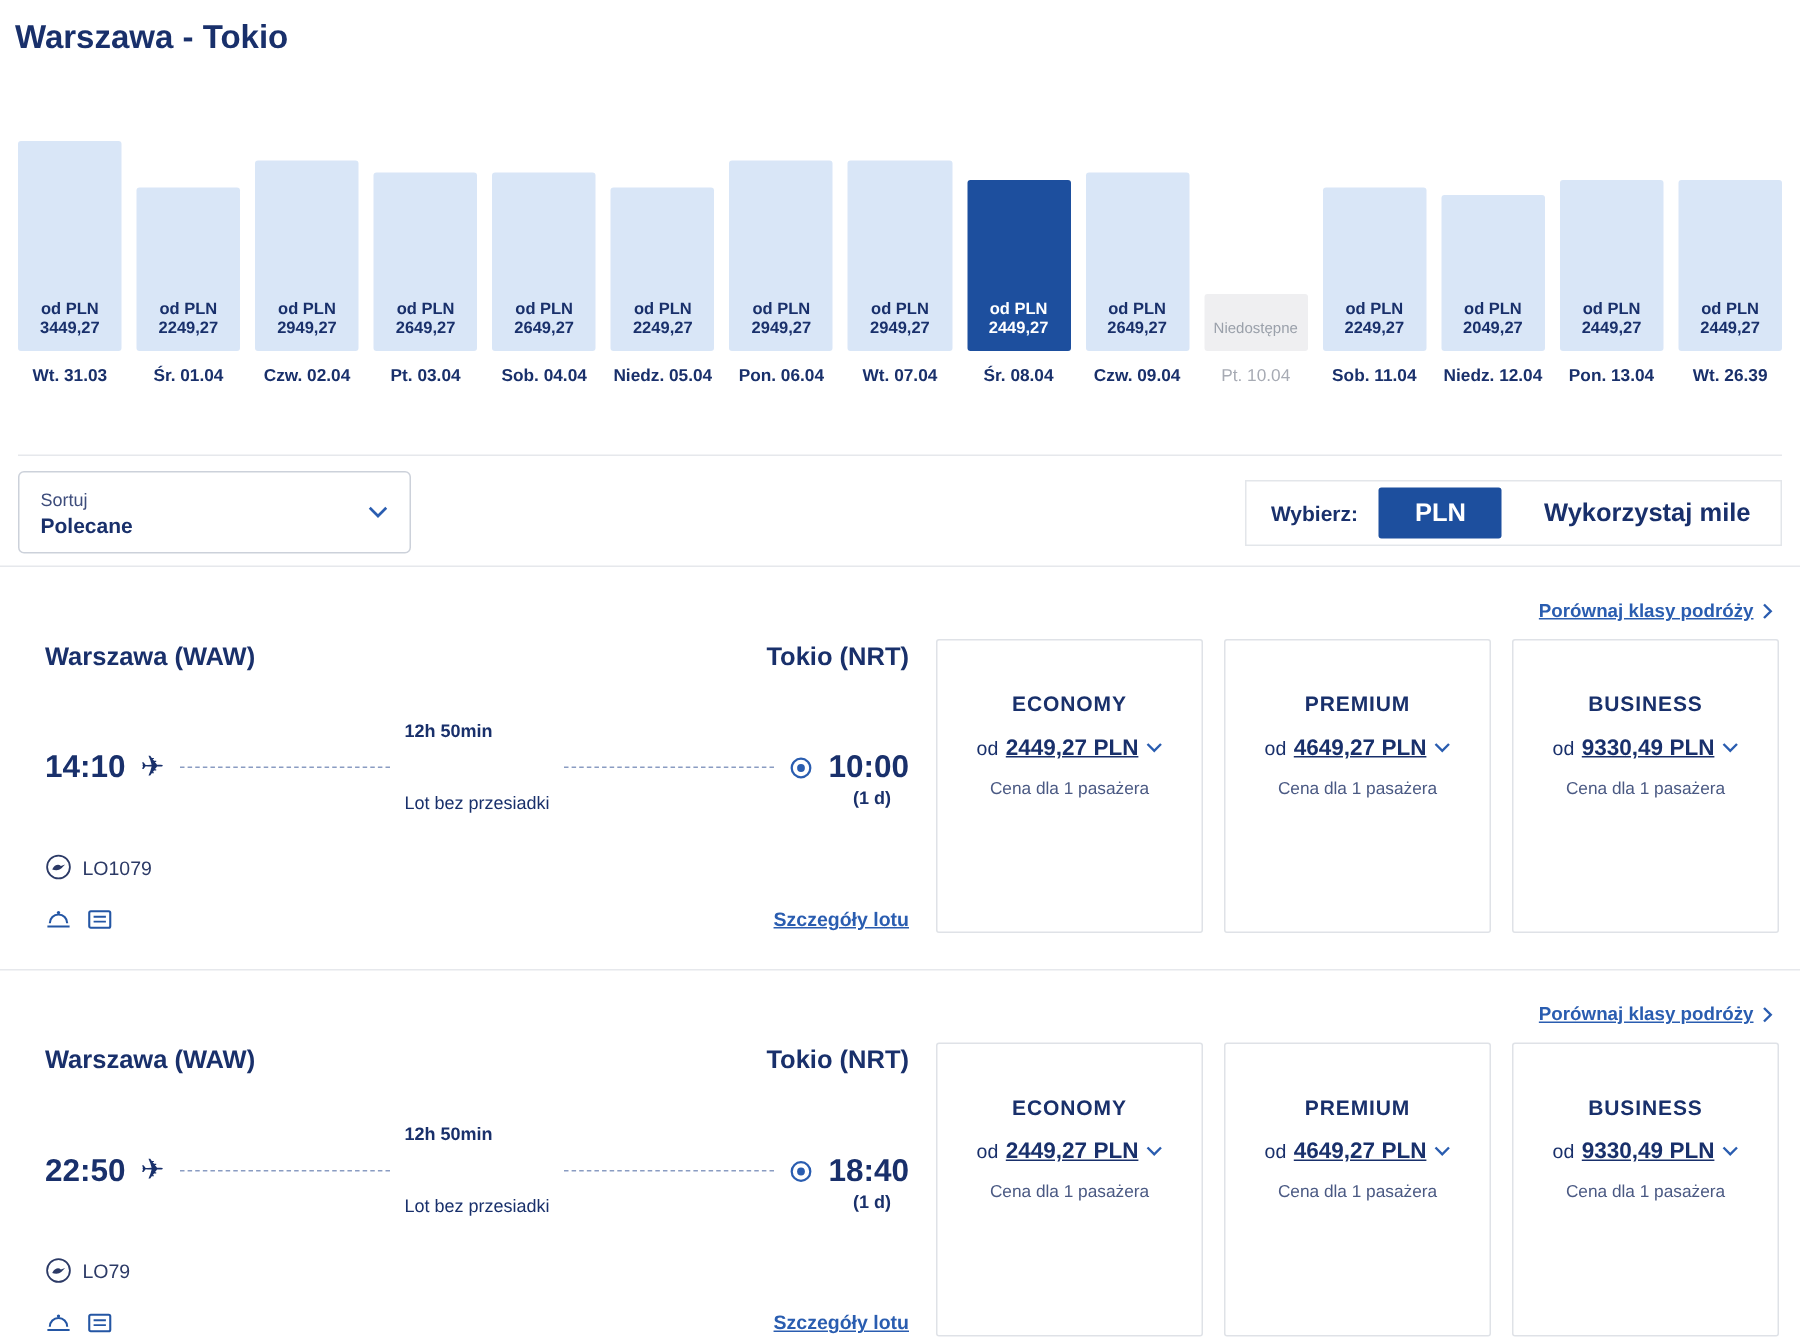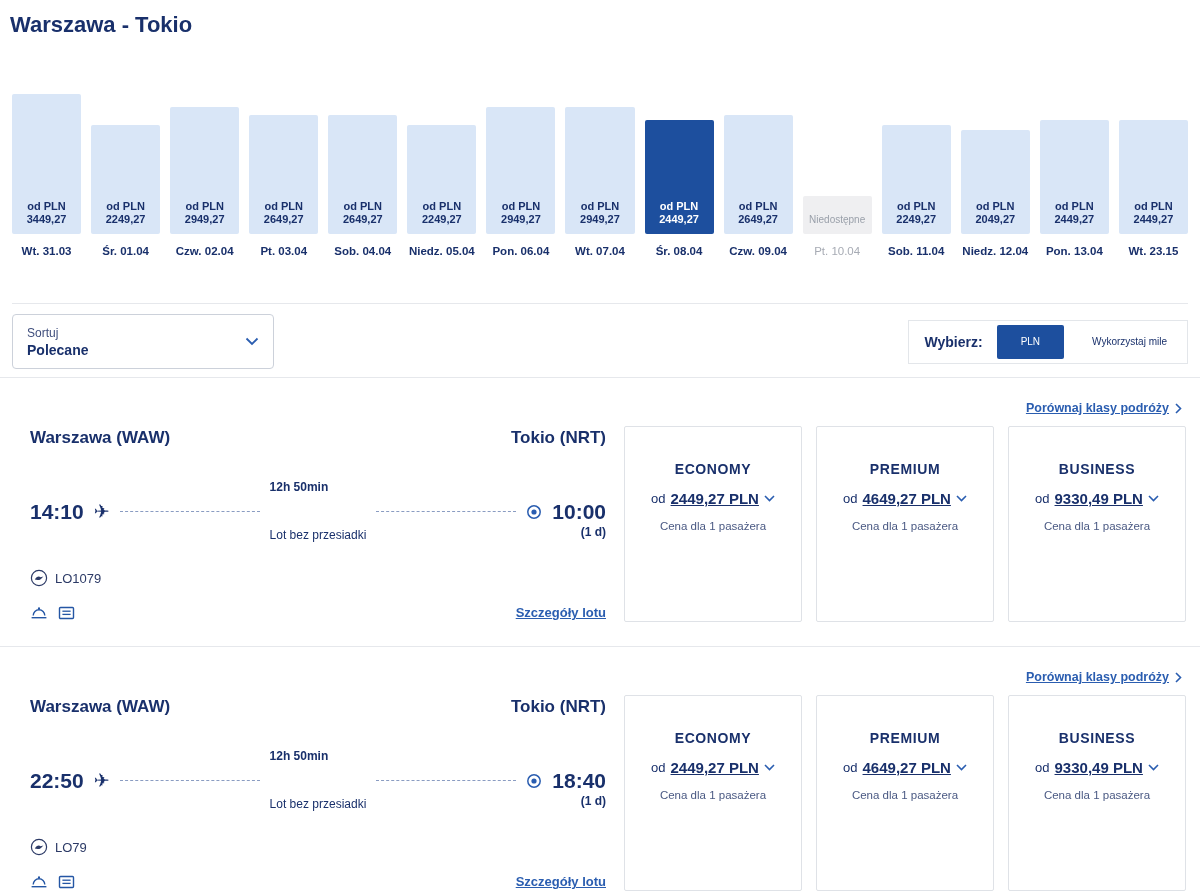--- a/index.html
+++ b/index.html
@@ -68,21 +68,21 @@
   .currency-group {
     border:1px solid #e3e6ea;
     height:44px; padding:4px 6px 4px 16px;
     display:flex; align-items:center; gap:14px;
     background:#fff;
   }
   .wybierz { font-size:14px; font-weight:700; color:#19306b; }
   .cur {
     height:34px; padding:0 14px;
     border:none; background:#fff; border-radius:2px;
-    font-family:inherit; font-size:10px; font-weight:400; color:#19306b;
+    font-family:inherit; font-size:17px; font-weight:700; color:#19306b;
     cursor:pointer;
   }
   .cur.selected { background:#1d4f9e; color:#fff; padding:0 24px; }
 
   
   .card { border-top:1px solid #e6e8ec; margin-top:8px; padding:4px 14px 16px 14px; }
   .compare-row { text-align:right; margin:16px 4px 10px 0; }
   .compare-link {
     display:inline-flex; align-items:center; gap:6px;
     font-size:12.5px; font-weight:700; color:#2a5db0; text-decoration:none;
@@ -94,21 +94,21 @@
   .route-row { display:flex; justify-content:space-between; font-size:17px; font-weight:700; color:#19306b; }
   .timeline { display:flex; align-items:center; gap:10px; margin-top:32px; }
   .time { font-size:21px; font-weight:700; color:#19306b; white-space:nowrap; }
   .plane-glyph { font-size:19px; color:#19306b; line-height:1; }
   .dash { flex:1; border-top:1.5px dashed #8a9cc2; height:0; }
   .mid { text-align:left; line-height:1.3; }
   .mid .dur { display:block; font-size:12px; font-weight:700; color:#19306b; }
   .mid .stops { display:block; font-size:12px; color:#19306b;margin-top:32px; }
   .arrive { position:relative; display:flex; align-items:center; }
   .arrive .day {
-    position:absolute; top:100%; right:0; margin-top:1px;
+    position:absolute; top:100%; right:12px; margin-top:1px;
     font-size:12px; font-weight:600; color:#19306b; white-space:nowrap;
   }
   .flightnum-row { margin-top:26px; display:flex; align-items:center; gap:7px; font-size:13px; color:#2c3a66; }
   .left-bottom { margin-top:auto; padding-top:18px; display:flex; justify-content:space-between; align-items:flex-end; }
   .amenities { display:flex; align-items:center; gap:10px; }
   .details-link { font-size:13px; font-weight:700; color:#2a5db0; text-decoration:underline; }
 
   .fare-box {
     width:178px; min-height:172px;
     border:1px solid #dfe2e7; border-radius:2px; background:#fff;
@@ -225,21 +225,21 @@
           <span>od PLN</span>
           <span>2449,27</span>
         </div>
         <div class="bar-day">Pon. 13.04</div>
       </div>
       <div class="bar-col">
         <div class="bar" style="height: 114px;">
           <span>od PLN</span>
           <span>2449,27</span>
         </div>
-        <div class="bar-day">Wt. 23.15</div>
+        <div class="bar-day">Wt. 26.39</div>
       </div>
     </div>
   <div class="chart-divider"></div>
 </div>
 
 <div class="controls-row">
   <div class="sort-box">
     <div class="sort-texts">
       <span class="sort-label">Sortuj</span>
       <span class="sort-value">Polecane</span>

